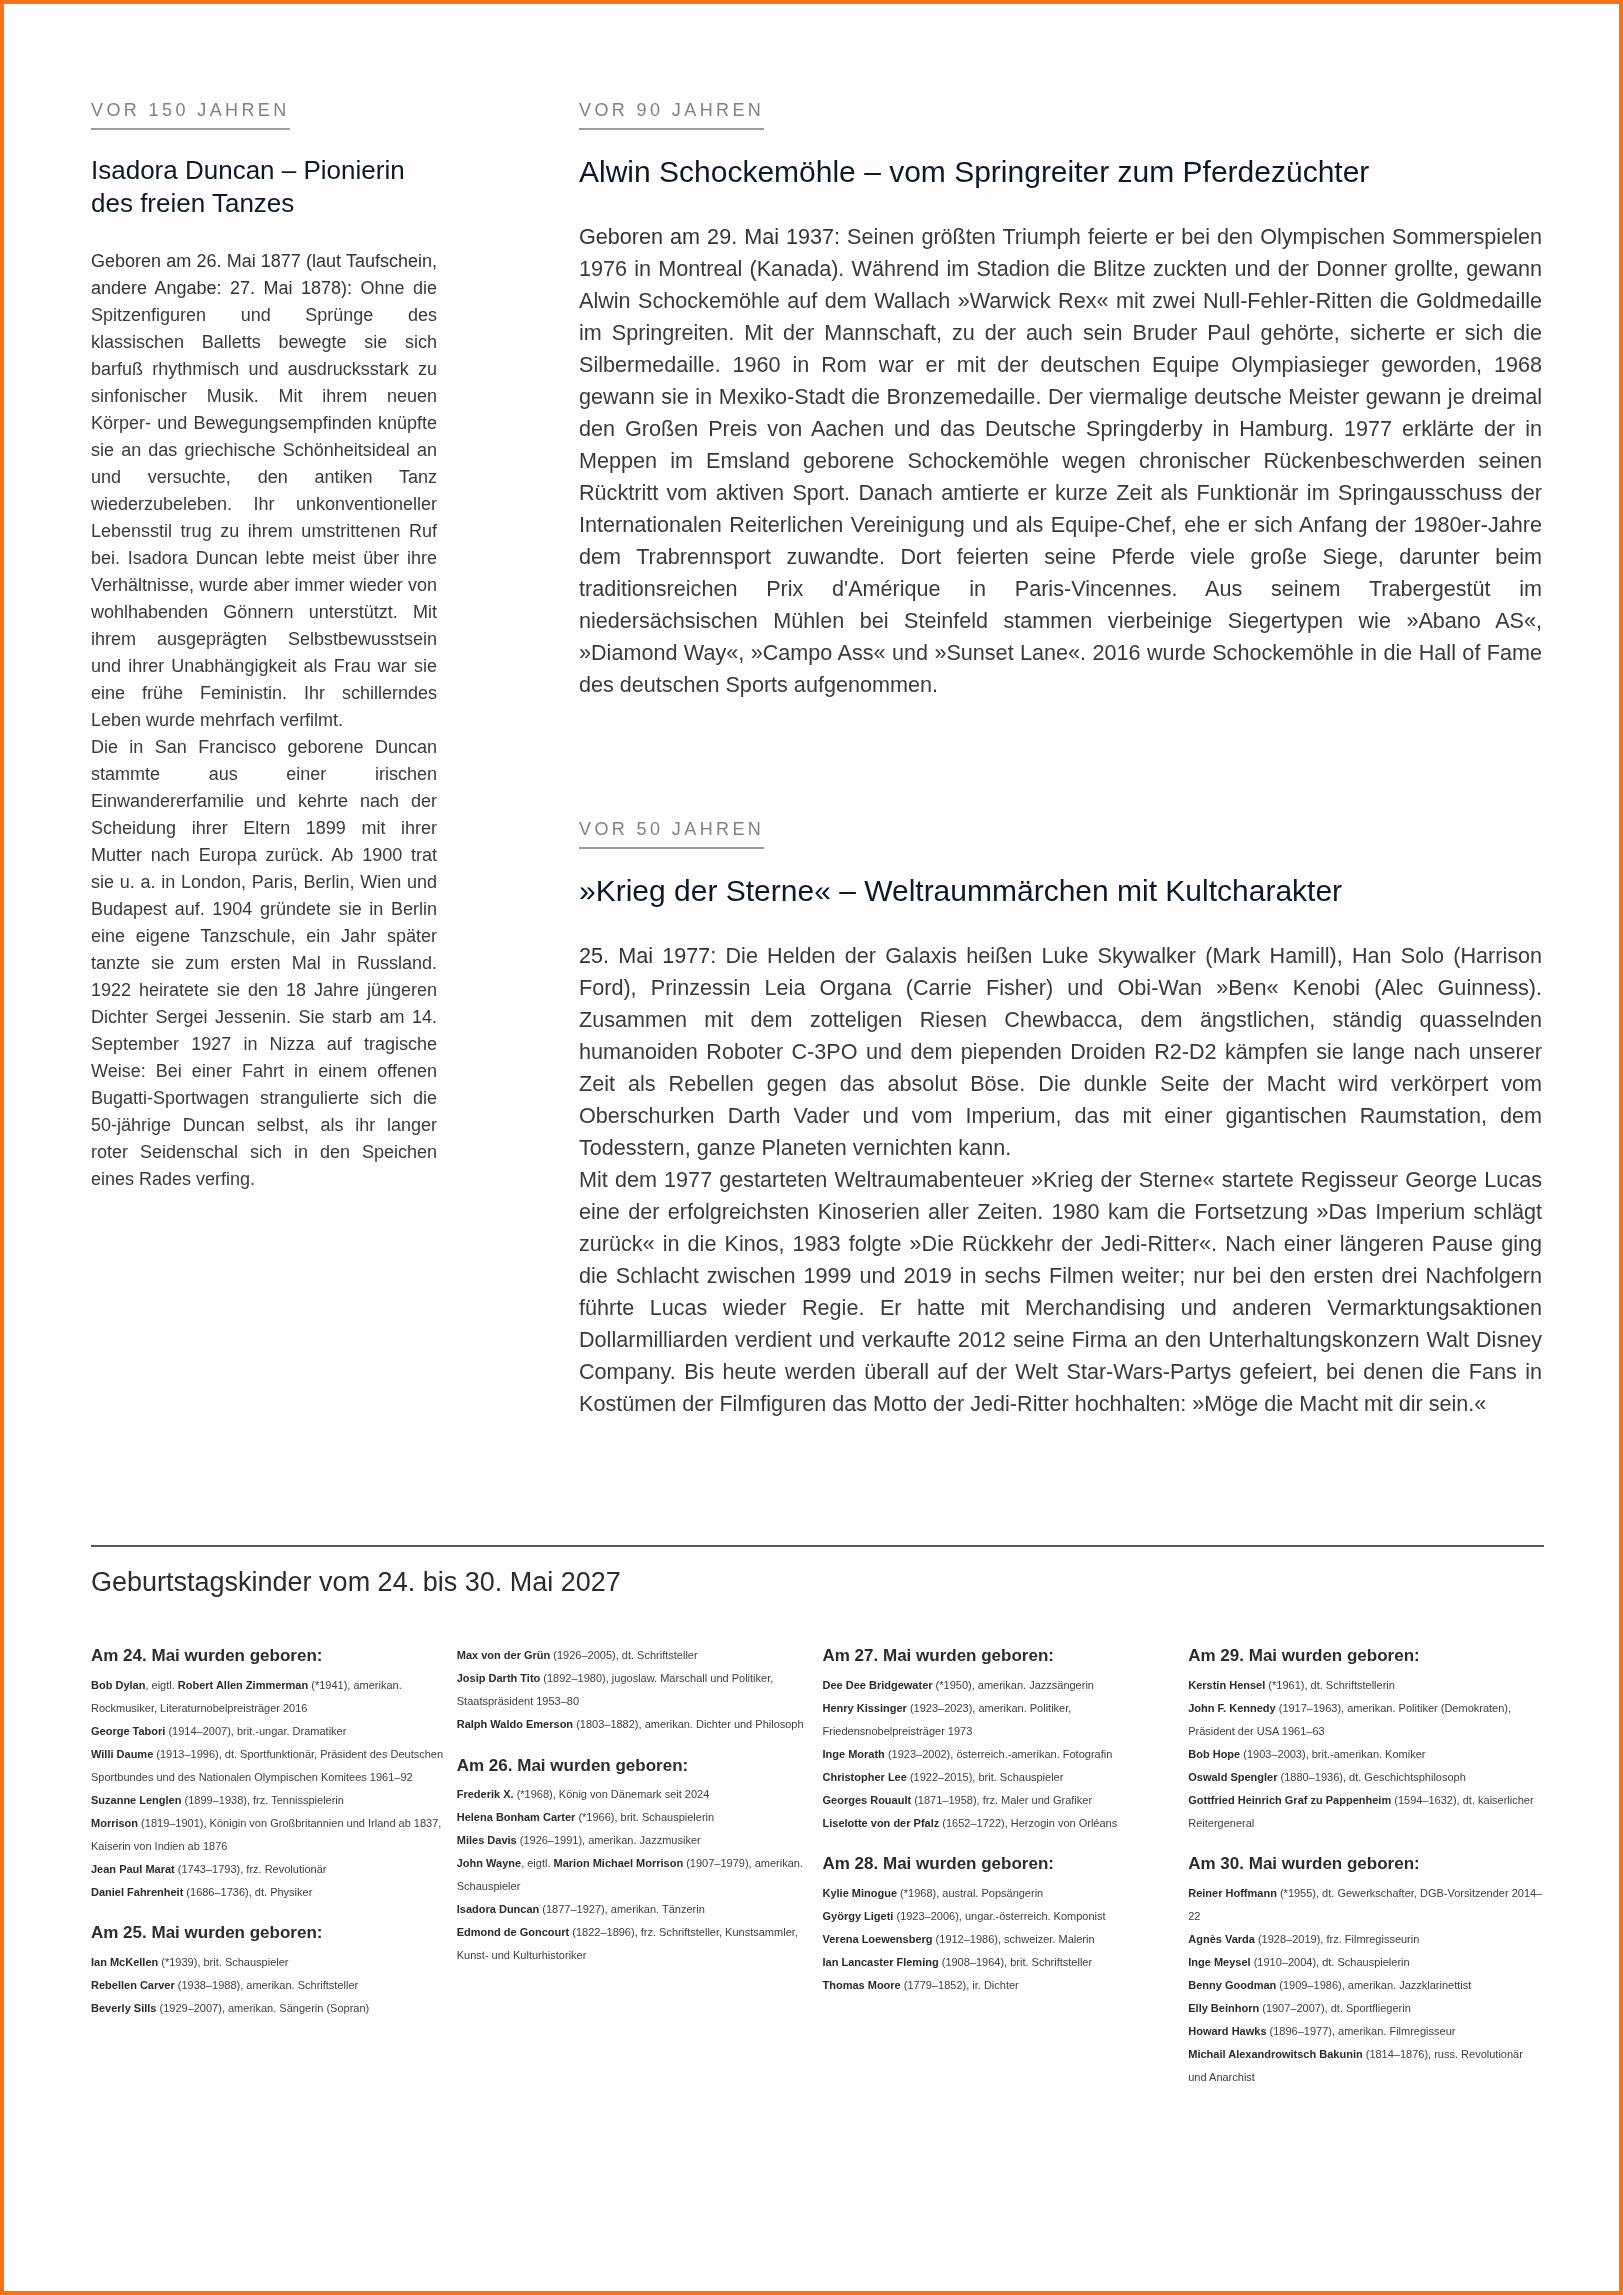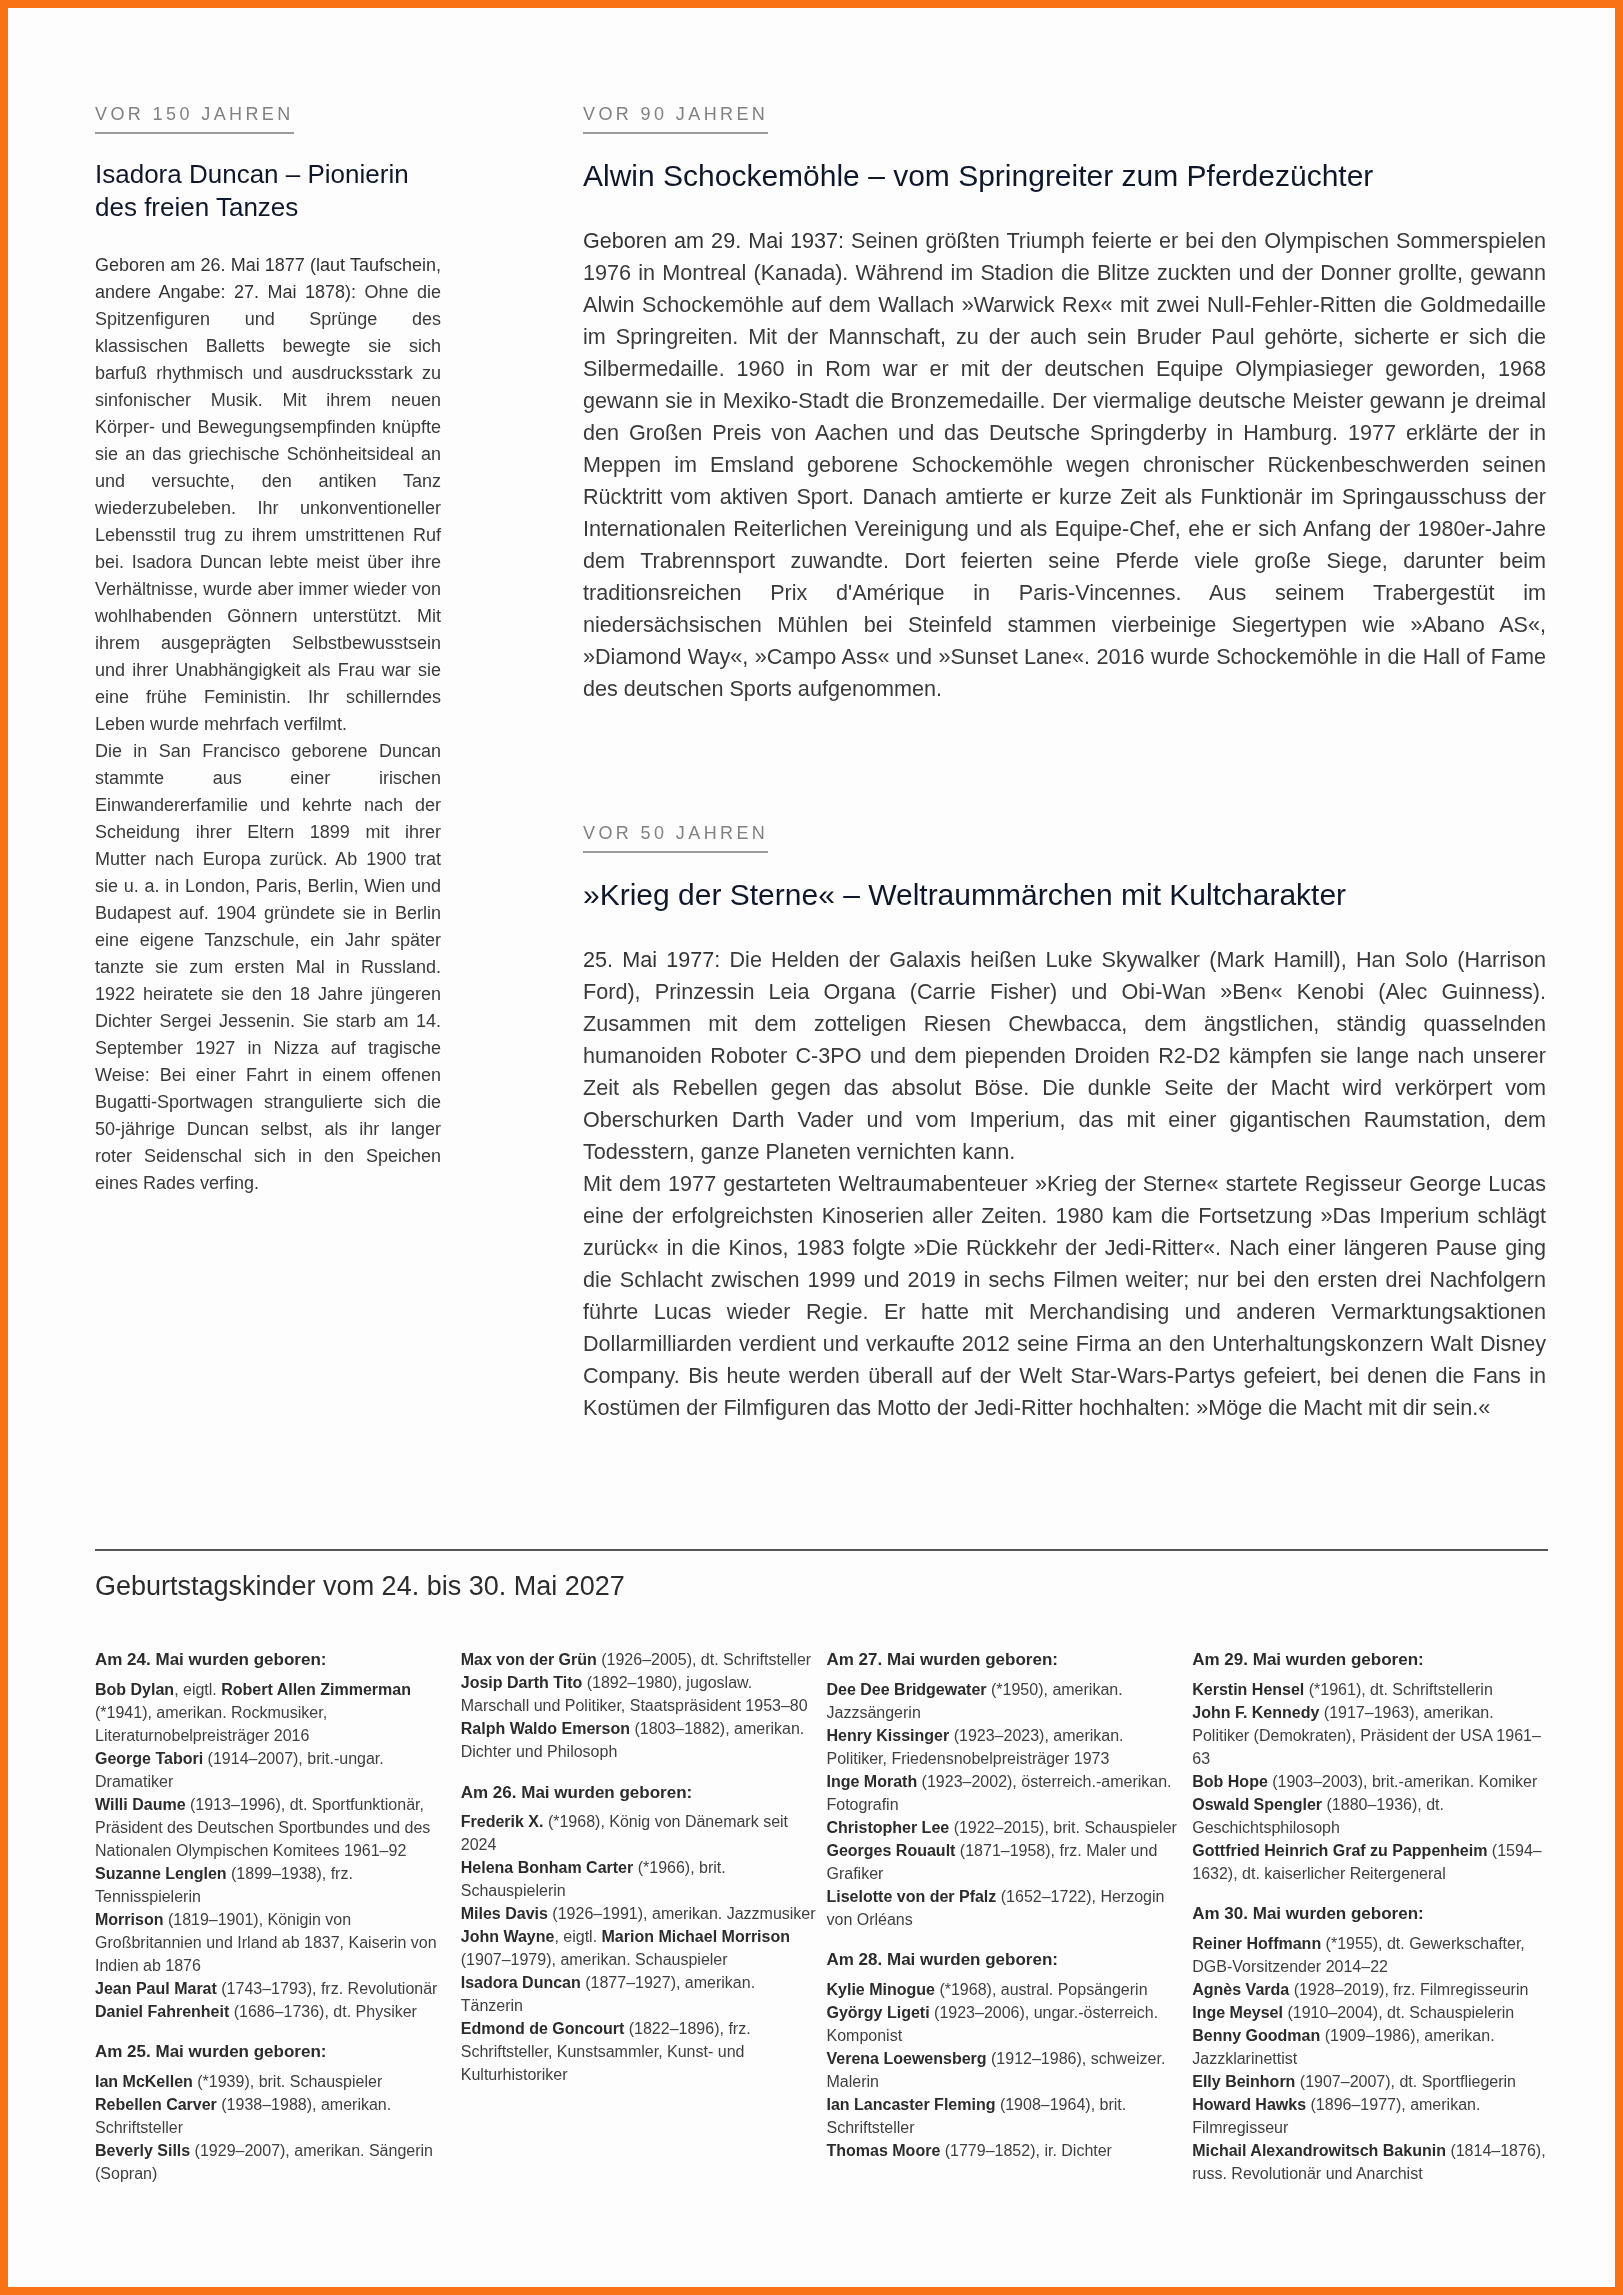--- a/index.html
+++ b/index.html
@@ -2,21 +2,21 @@
 <html lang="de" style="font-size:10.8px"><head>
 <meta charset="utf-8">
 <style>
   html,body{margin:0;padding:0;background:#ffffff;}
   body{
     width:1623px;height:2295px;position:relative;
     font-family:"Liberation Sans","DejaVu Sans",sans-serif;
     -webkit-font-smoothing:antialiased;
   }
   .frame{
-    position:absolute;inset:0;border:8px solid #f97316;background:#fdfdfd;
+    position:absolute;inset:0;border:4px solid #f97316;background:#fdfdfd;
     box-sizing:border-box;
   }
   .kicker{
     display:inline-block;font-size:18px;letter-spacing:3.4px;color:#818181;
     border-bottom:2px solid #9c9c9c;padding-bottom:6.8px;white-space:nowrap;
   }
   .col-left{position:absolute;left:87px;top:96px;width:346px;}
   .art-right-1{position:absolute;left:575px;top:96px;width:963px;}
   .art-right-2{position:absolute;left:575px;top:815px;width:963px;}
   .title{color:#0f172a;font-weight:400;margin:24px 0 28px 0;line-height:1.28;}
@@ -30,21 +30,21 @@
   .footer{
     position:absolute;left:87px;top:1541px;width:1453px;
     border-top:2.7px solid #565656;
   }
   .bday-heading{
     font-size:27px;color:#2c2c2c;font-weight:400;margin:20px 0 46px 0;
   }
   .bday-grid{display:grid;grid-template-columns:repeat(4,1fr);column-gap:45px;align-items:start;gap:10px;}
   .bday-day{font-weight:bold;font-size:17px;color:#2c2c2c;margin:17.6px 0 6.8px 0;line-height:23px;}
   .bday-col > .bday-day:first-child{margin-top:0;}
-  .bday-entry{font-size:16px;line-height:23px;color:#3f3f3f;}
+  .bday-entry{font-size:11px;line-height:23px;color:#3f3f3f;}
   .bday-entry .nm{font-weight:bold;color:#2c2c2c;}
 </style>
 </head>
 <body>
 
 <div class="frame">
 
   <section class="col-left">
     <span class="kicker">VOR 150 JAHREN</span>
     <h1 class="title title-left">Isadora Duncan – Pionierin des freien Tanzes</h1>

